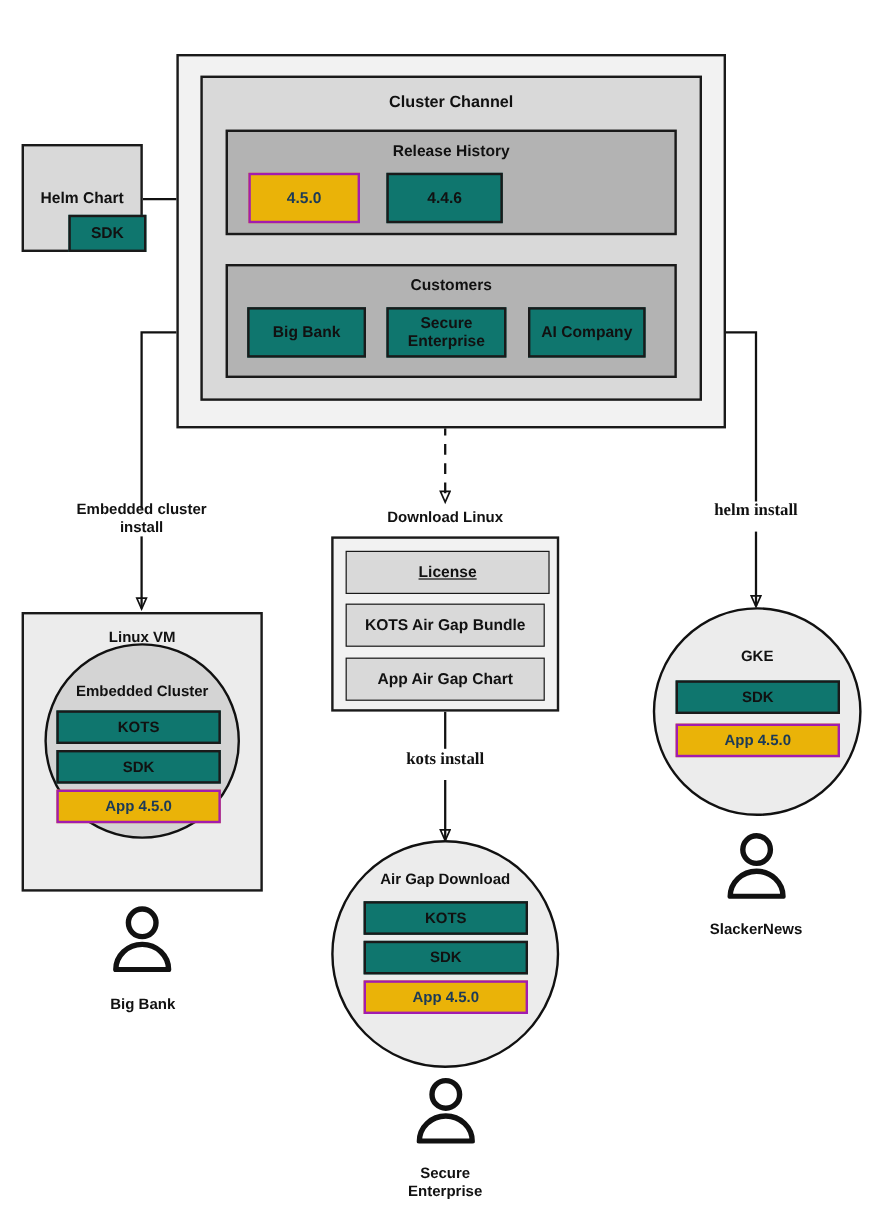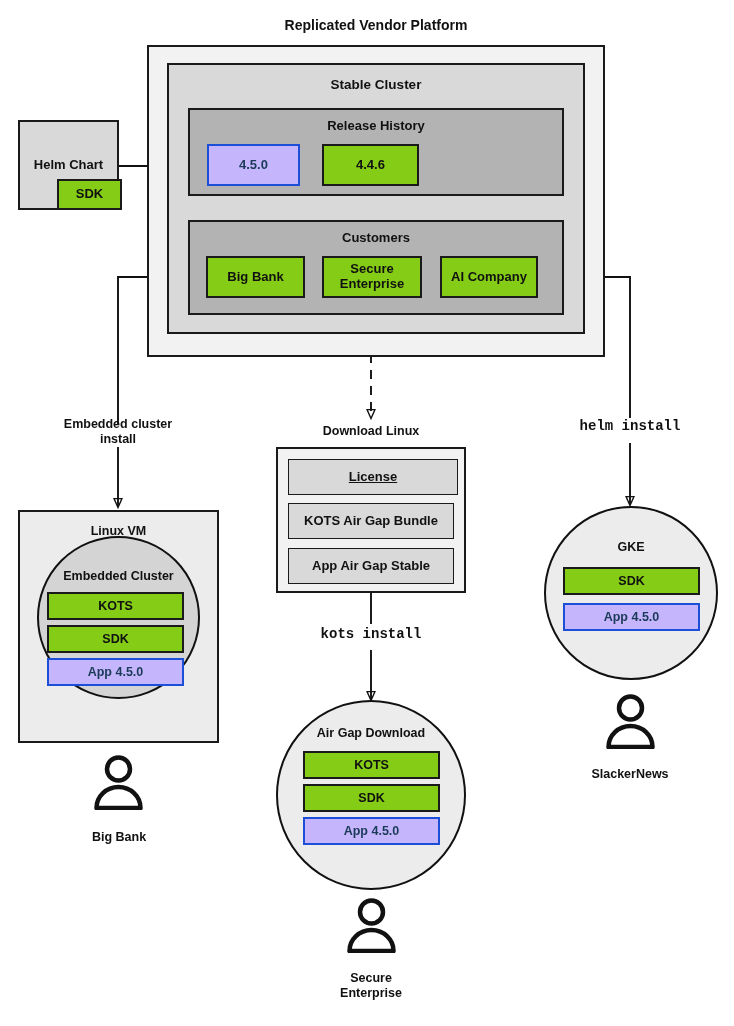--- a/index.html
+++ b/index.html
@@ -45,35 +45,35 @@
     text-align: center;
     font-weight: bold;
     color: #111111;
   }
   .circle { border-radius: 50%; }
 
   
   .f-outer  { background: #f2f2f2; border: 2px solid #1a1a1a; }
   .f-mid    { background: #d9d9d9; border: 2px solid #1a1a1a; }
   .f-inner  { background: #b3b3b3; border: 2px solid #1a1a1a; }
-  .f-white  { background: #84cc16; border: 2px solid #1a1a1a; }
-  .f-blue   { background: #c4b5fd; border: 2px solid #1d4ed8; color: #1b3a57; }
+  .f-white  { background: #0f766e; border: 2px solid #1a1a1a; }
+  .f-blue   { background: #eab308; border: 2px solid #a21caf; color: #1b3a57; }
   .f-grayln { background: #d9d9d9; border: 1.5px solid #1a1a1a; }
   .f-vm     { background: #ececec; border: 2px solid #1a1a1a; }
   .f-ec     { background: #d4d4d4; border: 2.5px solid #111111; }
   .f-cl     { background: #ececec; border: 2.5px solid #111111; }
 
   svg.wires {
     position: absolute;
     left: 0; top: 0;
     width: 734px; height: 1026px;
     overflow: visible;
     pointer-events: none;
   }
-  .mono { font-family: Liberation Mono, monospace; font-weight: bold; }
+  .mono { font-family: Liberation Serif, serif; font-weight: bold; }
   .person { position: absolute; }
 </style>
 </head>
 <body>
 
 <div id="stage">
 
   <svg class="wires" viewBox="0 0 734 1026" xmlns="http://www.w3.org/2000/svg">
     <defs>
       <marker id="ah" markerWidth="12" markerHeight="12" refX="9.5" refY="5" orient="auto" markerUnits="userSpaceOnUse">
@@ -94,26 +94,25 @@
       <path d="M371,290 L371,418" stroke-dasharray="9 7" marker-end="url(#ah)"></path>
 
       <path d="M538,277 L630,277 L630,418"></path>
       <line x1="630" y1="443" x2="630" y2="505" marker-end="url(#ah)"></line>
 
       <line x1="371" y1="593" x2="371" y2="624"></line>
       <line x1="371" y1="650" x2="371" y2="700" marker-end="url(#ah)"></line>
     </g>
   </svg>
 
-  <div class="lbl" style="left:147px; top:17px; width:458px; font-size:14px;">Replicated Vendor Platform</div>
 
   <div class="box f-outer" style="left:147px; top:45px; width:458px; height:312px; display:block;"></div>
 
   <div class="box f-mid" style="left:167px; top:63px; width:418px; height:271px; display:block;">
-    <div class="hdr" style="top:12px; font-size:13.5px;">Stable Cluster</div>
+    <div class="hdr" style="top:12px; font-size:13.5px;">Cluster Channel</div>
   </div>
 
   <div class="box f-inner" style="left:188px; top:108px; width:376px; height:88px; display:block;">
     <div class="hdr" style="top:9px; font-size:13px;">Release History</div>
   </div>
   <div class="box f-blue" style="left:207px; top:144px; width:93px; height:42px; font-size:13px;">4.5.0</div>
   <div class="box f-white" style="left:322px; top:144px; width:97px; height:42px; font-size:13px;">4.4.6</div>
 
   <div class="box f-inner" style="left:188px; top:220px; width:376px; height:95px; display:block;">
     <div class="hdr" style="top:9px; font-size:13px;">Customers</div>
@@ -132,21 +131,21 @@
 install</div>
 
   <div class="lbl mono" style="left:555px; top:418px; width:150px; font-size:14px;">helm install</div>
 
   <div class="lbl mono" style="left:296px; top:626px; width:150px; font-size:14px;">kots install</div>
 
   <div class="lbl" style="left:296px; top:424px; width:150px; font-size:12.5px;">Download Linux</div>
   <div class="box f-outer" style="left:276px; top:447px; width:190px; height:146px; display:block;"></div>
   <div class="box f-grayln" style="left:288px; top:459px; width:170px; height:36px; font-size:13px;text-decoration:underline;">License</div>
   <div class="box f-grayln" style="left:288px; top:503px; width:166px; height:36px; font-size:13px;">KOTS Air Gap Bundle</div>
-  <div class="box f-grayln" style="left:288px; top:548px; width:166px; height:36px; font-size:13px;">App Air Gap Stable</div>
+  <div class="box f-grayln" style="left:288px; top:548px; width:166px; height:36px; font-size:13px;">App Air Gap Chart</div>
 
   <div class="box f-vm" style="left:18px; top:510px; width:201px; height:233px; display:block;">
     <div class="hdr" style="top:12px; font-size:12.5px;">Linux VM</div>
   </div>
   <div class="box circle f-ec" style="left:37px; top:536px; width:163px; height:163px; display:block;">
     <div class="hdr" style="top:31px; font-size:12.5px;">Embedded Cluster</div>
   </div>
   <div class="box f-white" style="left:47px; top:592px; width:137px; height:28px; font-size:12.5px;">KOTS</div>
   <div class="box f-white" style="left:47px; top:625px; width:137px; height:28px; font-size:12.5px;">SDK</div>
   <div class="box f-blue" style="left:47px; top:658px; width:137px; height:28px; font-size:12.5px;">App 4.5.0</div>

